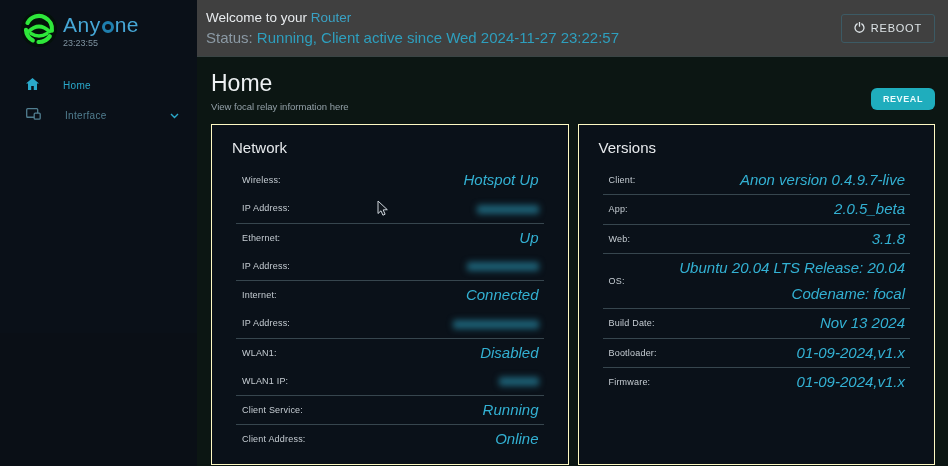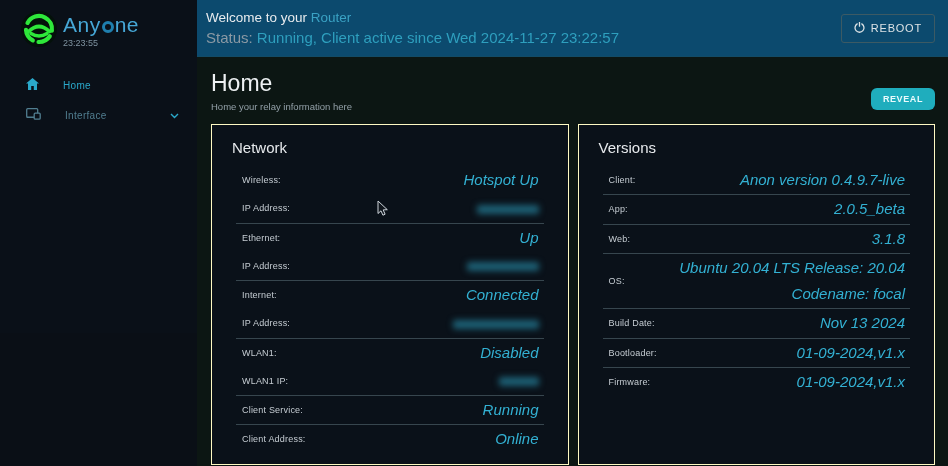--- a/index.html
+++ b/index.html
@@ -27,21 +27,21 @@
     display:flex; align-items:center; height:30px; padding:0 18px 0 26px;
     cursor:pointer; font-size:10px;
   }
   .nav-item .nav-label { margin-left:24px; letter-spacing:0.3px; }
   .nav-item.active .nav-label { color:#2aa9cb; }
   .nav-item.muted .nav-label { color:#517e90; }
   .nav-spacer { flex:1; }
   
   .topbar {
     position:absolute; left:197px; top:0; right:0; height:57px;
-    background:#0c4a6e; display:flex; align-items:center; padding:0 13px 0 9px;
+    background:#404040; display:flex; align-items:center; padding:0 13px 0 9px;
     z-index:2; border-bottom:1px solid rgba(40,80,78,0.25);
   }
   .welcome-block { flex:1; }
   .welcome-title { font-size:13.5px; color:#e8ebee; }
   .welcome-title .accent { color:#3aa2c4; }
   .welcome-status { font-size:15px; margin-top:4px; }
   .welcome-status .status-label { color:#8b99a4; }
   .welcome-status .status-text { color:#2e9fbe; }
   .reboot-btn {
     display:flex; align-items:center; gap:6px;
@@ -160,21 +160,21 @@
       </svg>
     </span>
     <span>REBOOT</span>
   </button>
 </div>
 
 <div class="main">
   <div class="page-head">
     <div class="page-titles">
       <div class="page-title">Home</div>
-      <div class="page-subtitle">Home your relay information here</div>
+      <div class="page-subtitle">View focal relay information here</div>
     </div>
     <button class="reveal-btn">REVEAL</button>
   </div>
 
   <div class="cards">
     <div class="card">
       <div class="card-title">Network</div>
       <div>
           <div class="info-row">
             <span class="row-label">Wireless:</span>

